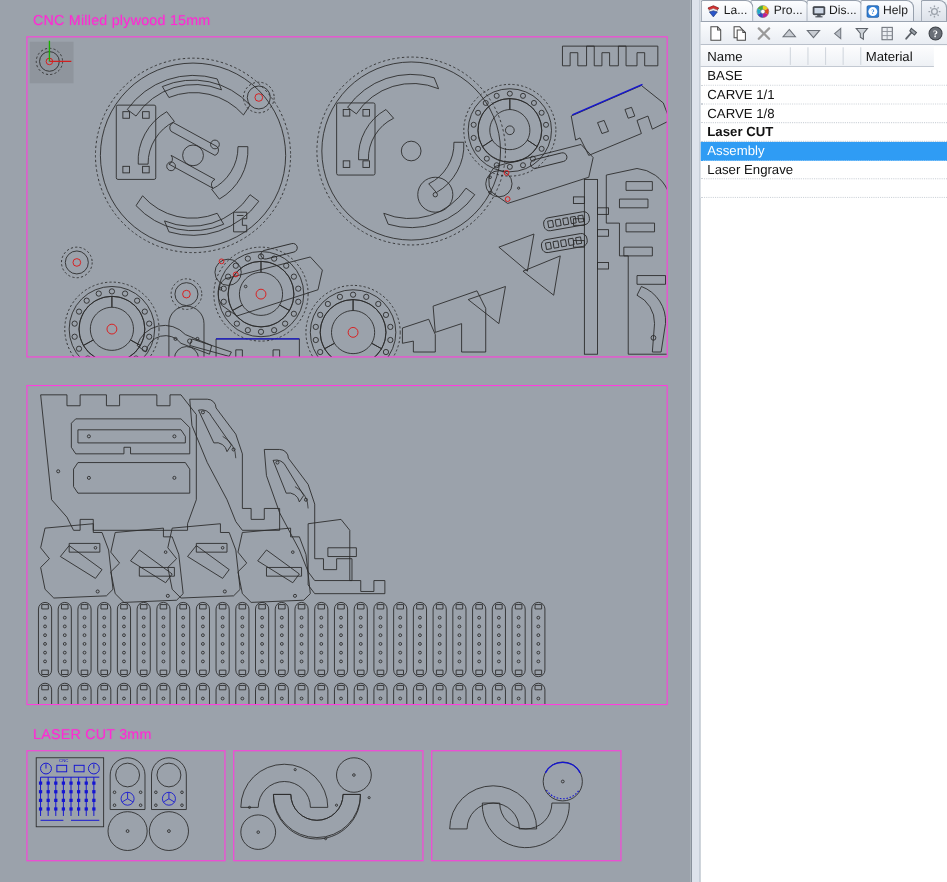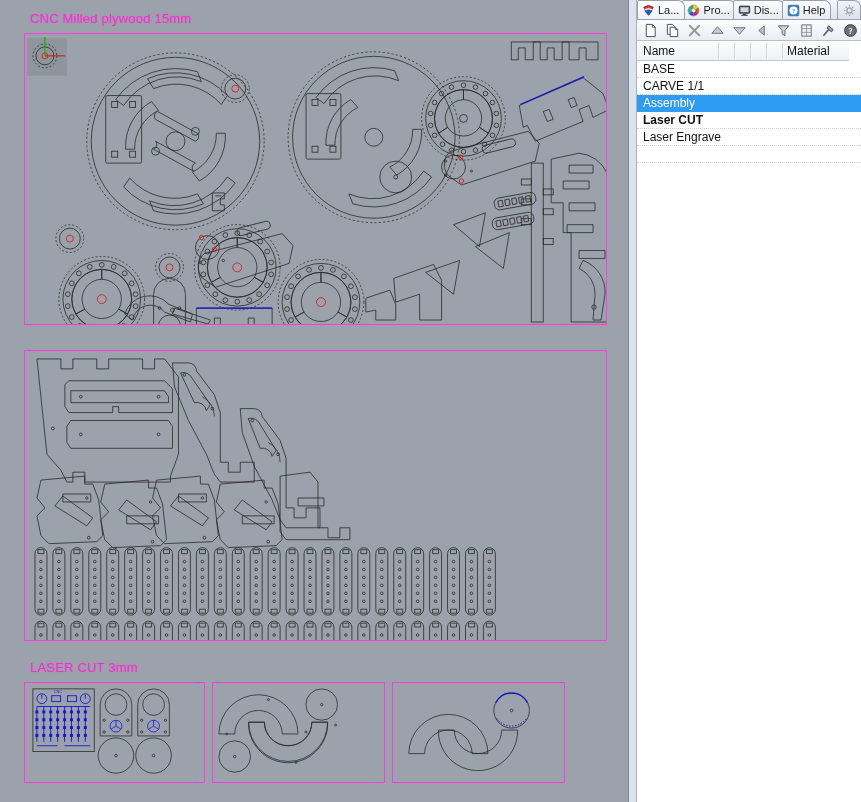--- a/index.html
+++ b/index.html
@@ -1308,29 +1308,33 @@
       <div class="lrow">
         <span class="lname">BASE</span>
 
       </div>
 
       <div class="lrow">
         <span class="lname">CARVE 1/1</span>
 
       </div>
 
-
+      <div class="lrow">
+        <span class="lname">CARVE 1/8</span>
+
+      </div>
+
+
+      <div class="lrow bold">
+        <span class="lname">Laser CUT</span>
+
+      </div>
 
       <div class="lrow selected">
         <span class="lname">Assembly</span>
-
-      </div>
-
-      <div class="lrow bold">
-        <span class="lname">Laser CUT</span>
 
       </div>
 
       <div class="lrow">
         <span class="lname">Laser Engrave</span>
 
       </div>
 
       <div class="lrow"></div>
     </div>

